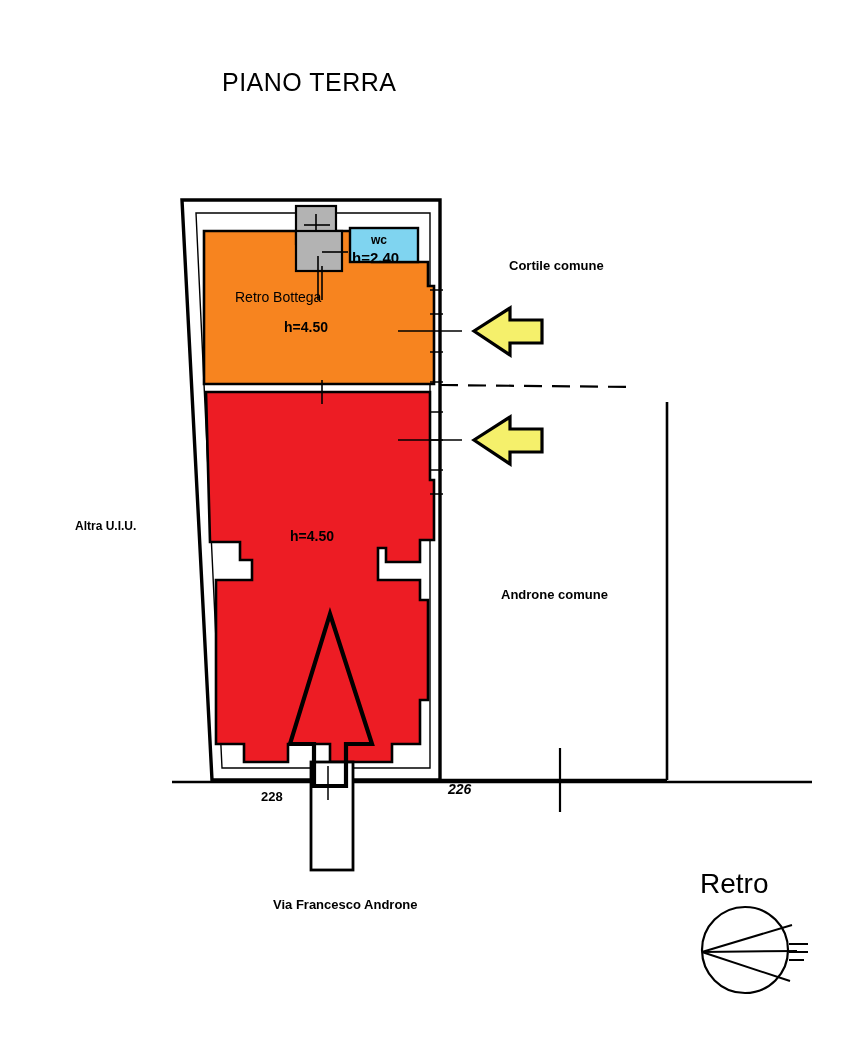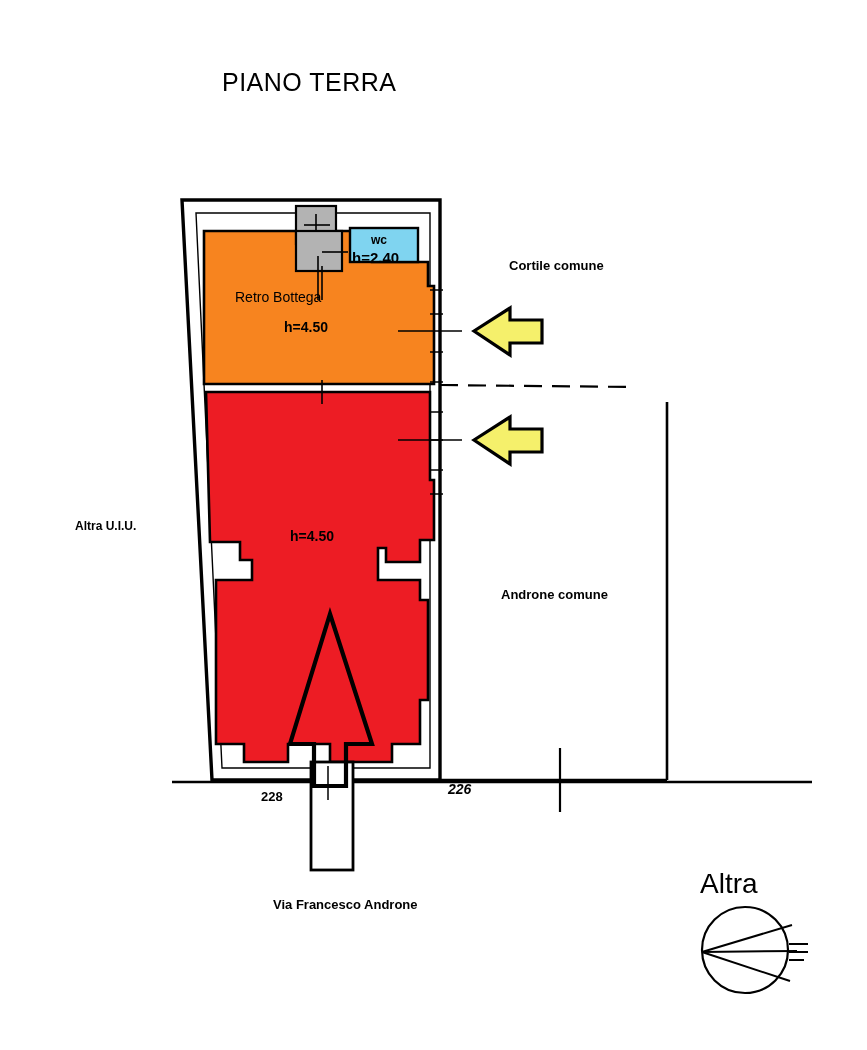--- a/index.html
+++ b/index.html
@@ -233,15 +233,15 @@
   <div class="txt" id="label-androne">Androne comune</div>
 
   <div class="txt" id="label-altra-uiu">Altra U.I.U.</div>
 
   <div class="txt" id="label-civ-228">228</div>
 
   <div class="txt" id="label-civ-226">226</div>
 
   <div class="txt" id="label-street">Via Francesco Androne</div>
 
-  <div class="txt" id="label-nord">Altra</div>
+  <div class="txt" id="label-nord">Retro</div>
 
 </div>
 
 </body></html>

